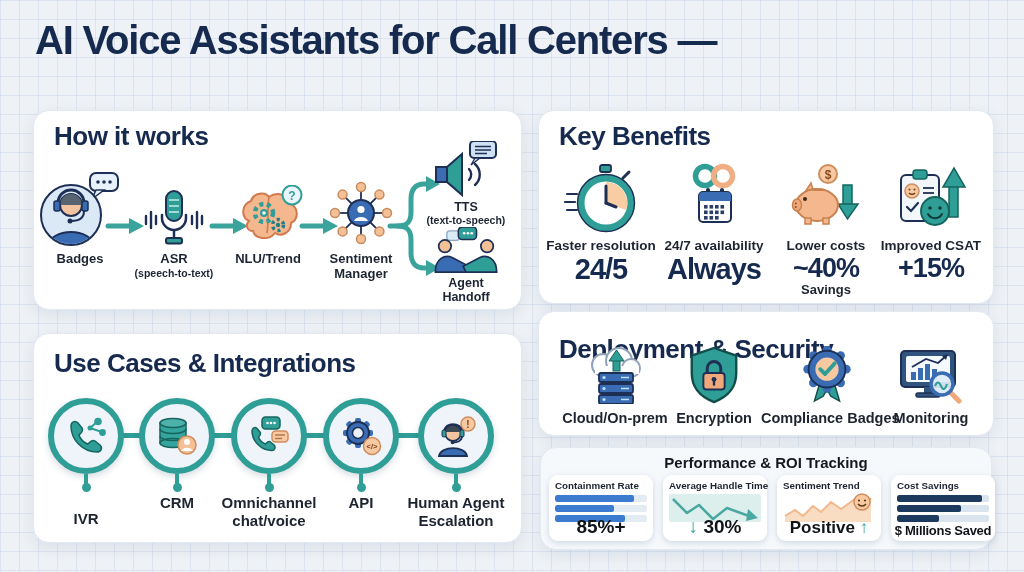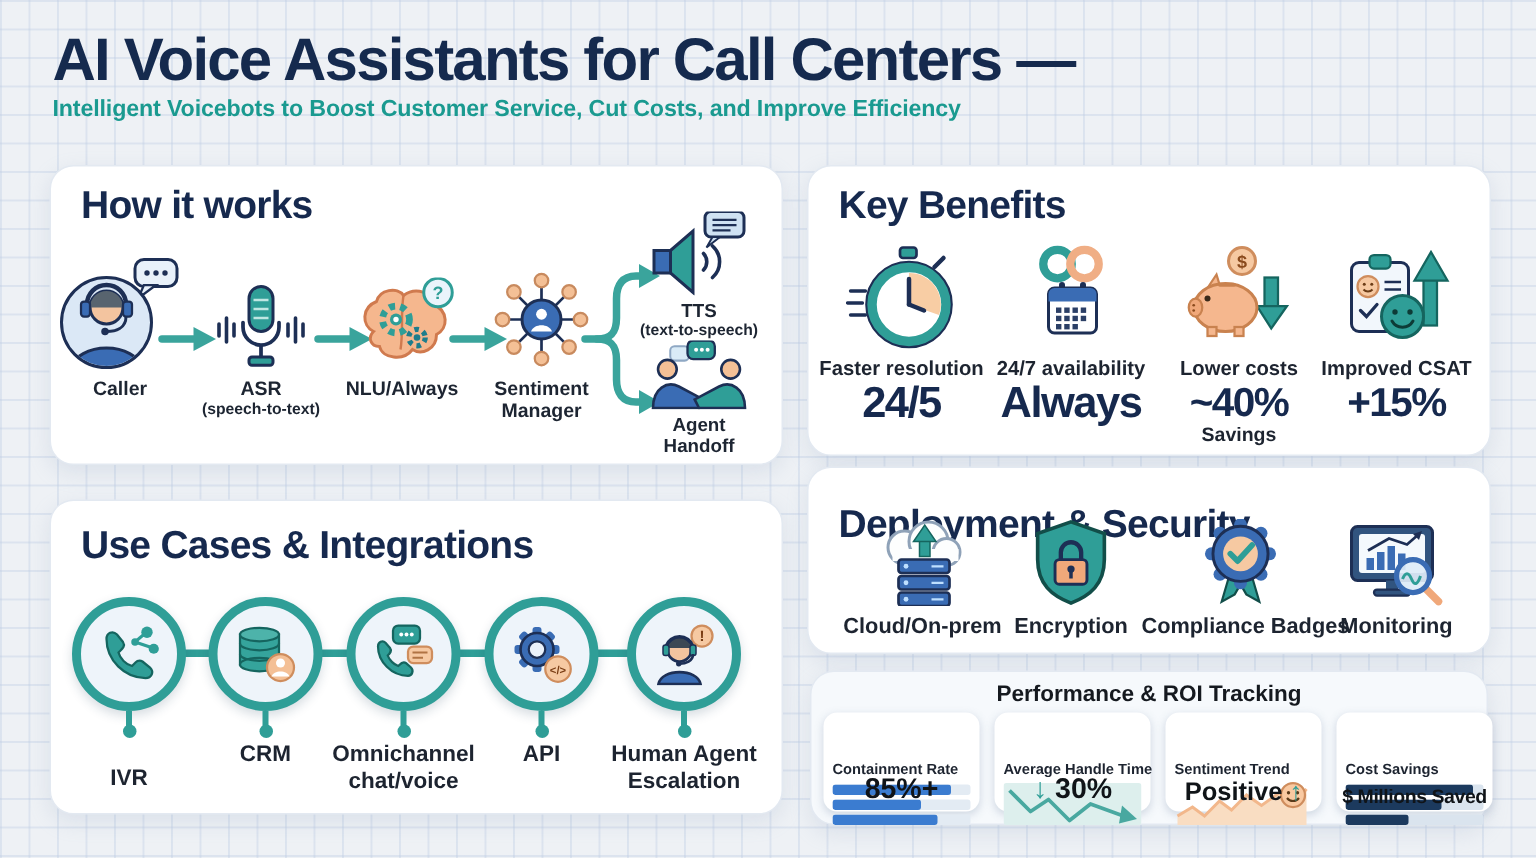--- a/index.html
+++ b/index.html
@@ -66,40 +66,39 @@
   
   .dp{position:absolute;top:34px;width:132px;text-align:center;}
   .dp-iconbox{height:58px;display:flex;align-items:flex-end;justify-content:center;}
   .dp-label{font-size:14.5px;font-weight:bold;color:#1d2430;margin-top:6px;white-space:nowrap;}
   
   .perf-panel{background:#f6f9fc;}
   .perf-title{position:absolute;top:6px;left:0;right:0;text-align:center;
     font-size:15px;font-weight:bold;color:#15191f;}
   .pcard{position:absolute;top:27px;width:104px;height:66px;background:#fff;border-radius:9px;
     box-shadow:0 2px 6px rgba(120,140,170,.30);padding:5px 6px;box-sizing:border-box;}
-  .pcard-label{font-size:9.8px;font-weight:bold;color:#1d2430;white-space:nowrap;margin-top:28px;}
+  .pcard-label{font-size:9.8px;font-weight:bold;color:#1d2430;white-space:nowrap;}
   .bars{margin-top:4px;}
   .bar-track{height:7px;background:#e3ebf3;border-radius:2px;margin-bottom:3px;overflow:hidden;}
   .bar-fill{height:100%;border-radius:2px;background:#3b7cd0;}
   .bars-navy .bar-track{background:#dae4ee;}
   .bars-navy .bar-fill{background:#1c3a5e;}
   .pcard-value{position:absolute;bottom:3px;left:0;right:0;text-align:center;
     font-weight:bold;color:#101418;white-space:nowrap;}
   .v-lg{font-size:19px;}
   .v-md{font-size:17px;}
   .v-sm{font-size:13px;letter-spacing:-0.3px;}
   .teal-arrow{color:#2f9e97;}
 </style>
 </head>
 <body>
 
 <div class="canvas">
 
   <h1 class="page-title">AI Voice Assistants for Call Centers —</h1>
-  <h2 class="page-subtitle">Intelligent Voicebots to Boost Customer Service, Cut Costs, and Improve Efficiency</h2>
 
   <section class="panel" style="left:33px;top:110px;width:487px;height:198px;">
     <h3 class="panel-title">How it works</h3>
 
     <svg class="flow-svg" width="487" height="198" viewBox="0 0 487 198">
       <g stroke="#3aa49c" stroke-width="5" stroke-linecap="round" fill="none">
         <path d="M74 115 H95"></path>
         <path d="M178 115 H199"></path>
         <path d="M268 115 H289"></path>
         <path d="M356 115 H364 C374 115 377 110 377 101 V88 C377 79 381 73 390 73 H392"></path>
@@ -129,21 +128,21 @@
           <path d="M8 76 C14 56 52 56 58 76 Z" fill="#3a6cb4" stroke="#1d2f55" stroke-width="2" clip-path="url(#ccl)"></path>
           <circle cx="33" cy="34" r="11" fill="#f3c49f" stroke="#1d2f55" stroke-width="2"></circle>
           <path d="M22 34 A11 11 0 0 1 44 34 Z" fill="#58646f"></path>
           <path d="M20 32 A13 13 0 0 1 46 32" stroke="#1d2f55" stroke-width="3" fill="none"></path>
           <rect x="16" y="30" width="6" height="10" rx="2" fill="#3a6cb4" stroke="#1d2f55" stroke-width="1.5"></rect>
           <rect x="44" y="30" width="6" height="10" rx="2" fill="#3a6cb4" stroke="#1d2f55" stroke-width="1.5"></rect>
           <path d="M46 40 C46 48 39 50 33 50" stroke="#1d2f55" stroke-width="2" fill="none"></path>
           <circle cx="32" cy="50" r="2.5" fill="#1d2f55"></circle>
         </svg>
       </div>
-      <div class="flow-label">Caller</div>
+      <div class="flow-label">Badges</div>
     </div>
 
     <div class="step" style="left:92px;top:58px;">
       <div class="icon-box" style="height:80px;">
         <svg width="66" height="62" viewBox="0 0 66 62">
           <g stroke="#1d2f55" stroke-width="2.4" stroke-linecap="round">
             <line x1="5" y1="29" x2="5" y2="37"></line>
               <line x1="10" y1="25" x2="10" y2="41"></line>
               <line x1="15" y1="29" x2="15" y2="37"></line>
             <line x1="51" y1="29" x2="51" y2="37"></line>
@@ -172,21 +171,21 @@
           <path d="M36 12 C34 24 36 36 34 48" stroke="#d07a4e" stroke-width="1.6" fill="none"></path>
           <circle cx="31" cy="28" r="9" stroke="#2f9e97" stroke-width="4.5" fill="none" stroke-dasharray="4 3.5"></circle>
           <circle cx="31" cy="28" r="4" fill="#2f9e97"></circle>
           <circle cx="31" cy="28" r="1.8" fill="#fff"></circle>
           <circle cx="45" cy="40" r="5.5" stroke="#1f7d8c" stroke-width="3.5" fill="none" stroke-dasharray="3 3"></circle>
           <circle cx="45" cy="40" r="2.2" fill="#1f7d8c"></circle>
           <circle cx="59" cy="10" r="9.5" fill="#eaf4fb" stroke="#2f9e97" stroke-width="2"></circle>
           <text x="59" y="14.5" text-anchor="middle" font-size="12" font-weight="bold" fill="#2f9e97">?</text>
         </svg>
       </div>
-      <div class="flow-label">NLU/Always</div>
+      <div class="flow-label">NLU/Trend</div>
     </div>
 
     <div class="step" style="left:279px;top:58px;">
       <div class="icon-box" style="height:80px;">
         <svg width="72" height="72" viewBox="0 0 72 72">
           <g stroke="#1d2f55" stroke-width="1.8">
             <line x1="36" y1="36" x2="62" y2="36"></line>
               <line x1="36" y1="36" x2="54.4" y2="17.6"></line>
             <line x1="36" y1="36" x2="36" y2="10"></line>
               <line x1="36" y1="36" x2="17.6" y2="17.6"></line>

